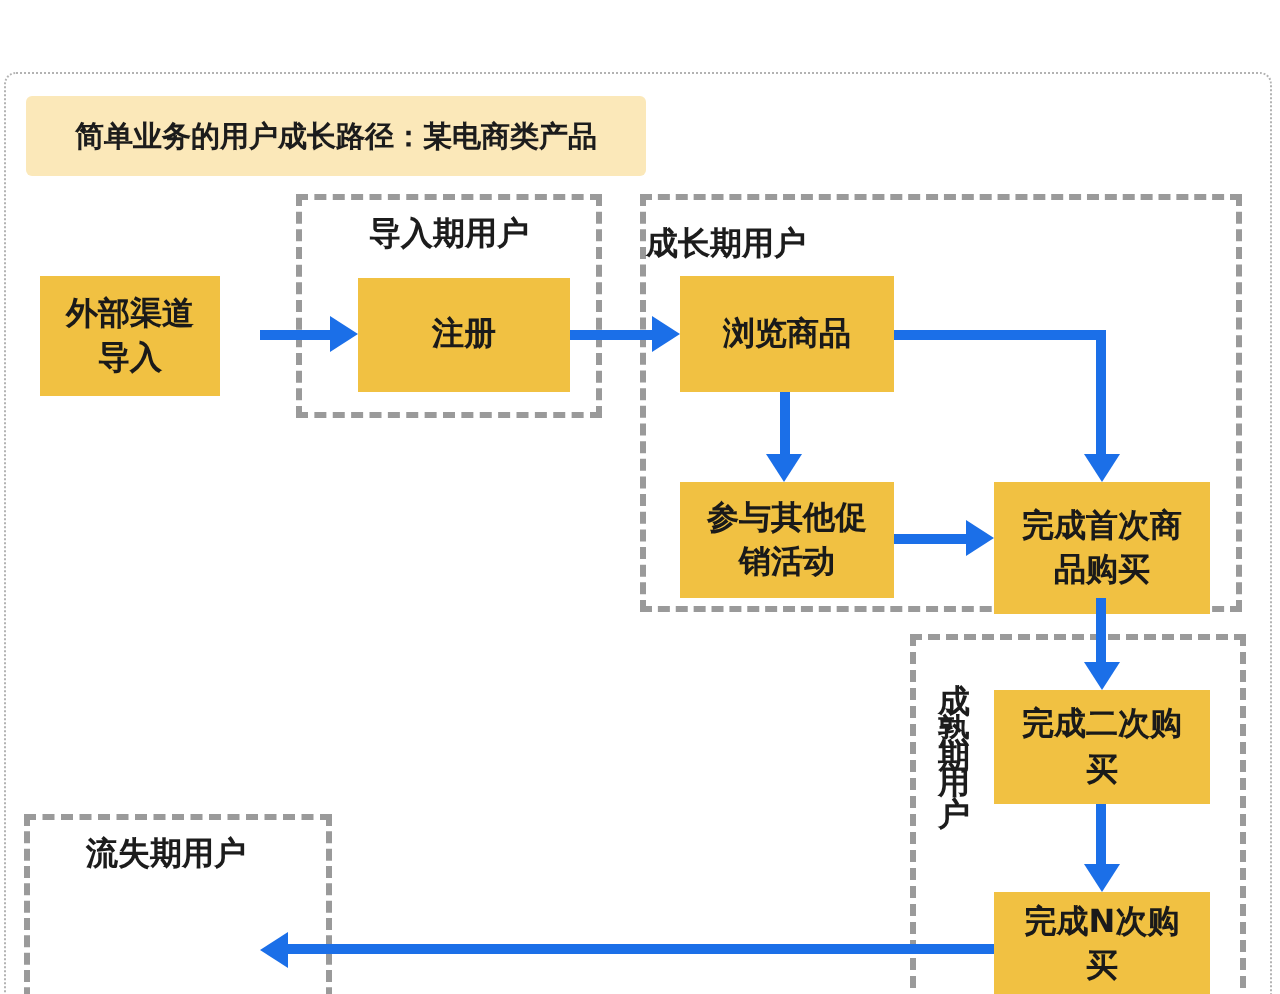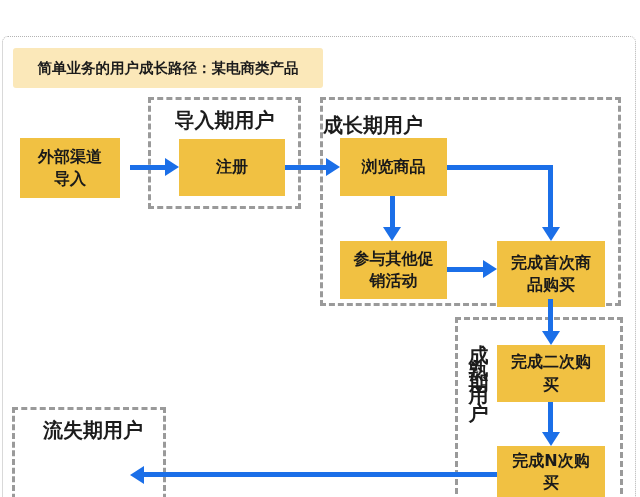--- a/index.html
+++ b/index.html
@@ -14,40 +14,40 @@
   .title-bar{
     position:absolute;left:13px;top:14px;width:310px;height:40px;
     background:#FBE8B9;border-radius:3px;
     display:flex;align-items:center;justify-content:center;
     font-size:14.5px;font-weight:bold;color:#1c1c1c;white-space:nowrap;
   }
   .group{
     position:absolute;border:3px dashed #9a9a9a;background:transparent;
   }
   .group-label{
-    font-size:20px;font-weight:bold;color:#1c1c1c;
+    font-size:16px;font-weight:bold;color:#1c1c1c;
   }
   .group-intro{left:148px;top:63px;width:147px;height:106px;}
   .group-intro .group-label{display:block;text-align:center;padding-top:7px;}
   .group-growth{left:320px;top:63px;width:295px;height:203px;}
   .group-growth .group-label{display:block;text-align:left;padding:12px 12px 0 0;}
   .group-mature{left:455px;top:283px;width:162px;height:189px;}
   .group-mature .group-label{
     position:absolute;left:8px;top:9px;
     writing-mode:vertical-rl;text-orientation:upright;letter-spacing:14px;
   }
   .group-churn{left:12px;top:373px;width:148px;height:104px;}
   .group-churn .group-label{display:block;text-align:left;padding:7px 0 0 28px;}
   .node{
     position:absolute;background:#F1C142;color:#1a1a1a;
     font-size:16px;font-weight:bold;line-height:1.4;text-align:center;
     display:flex;align-items:center;justify-content:center;
     padding:0 11px;box-sizing:border-box;
   }
-  .node-external{left:20px;top:104px;width:100px;height:60px;}
+  .node-external{left:20px;top:104px;width:90px;height:60px;}
   .node-register{left:179px;top:105px;width:106px;height:57px;}
   .node-browse{left:340px;top:104px;width:107px;height:58px;}
   .node-promo{left:340px;top:207px;width:107px;height:58px;}
   .node-first{left:497px;top:207px;width:108px;height:66px;justify-content:flex-end;}
   .node-second{left:497px;top:311px;width:108px;height:57px;}
   .node-nth{left:497px;top:412px;width:108px;height:52px;}
   .node-churn{left:21px;top:412px;width:109px;height:57px;}
   .shaft{position:absolute;background:#1B6FE8;}
   .head{position:absolute;width:0;height:0;}
   .head-right{border-top:9px solid transparent;border-bottom:9px solid transparent;border-left:14px solid #1B6FE8;}

